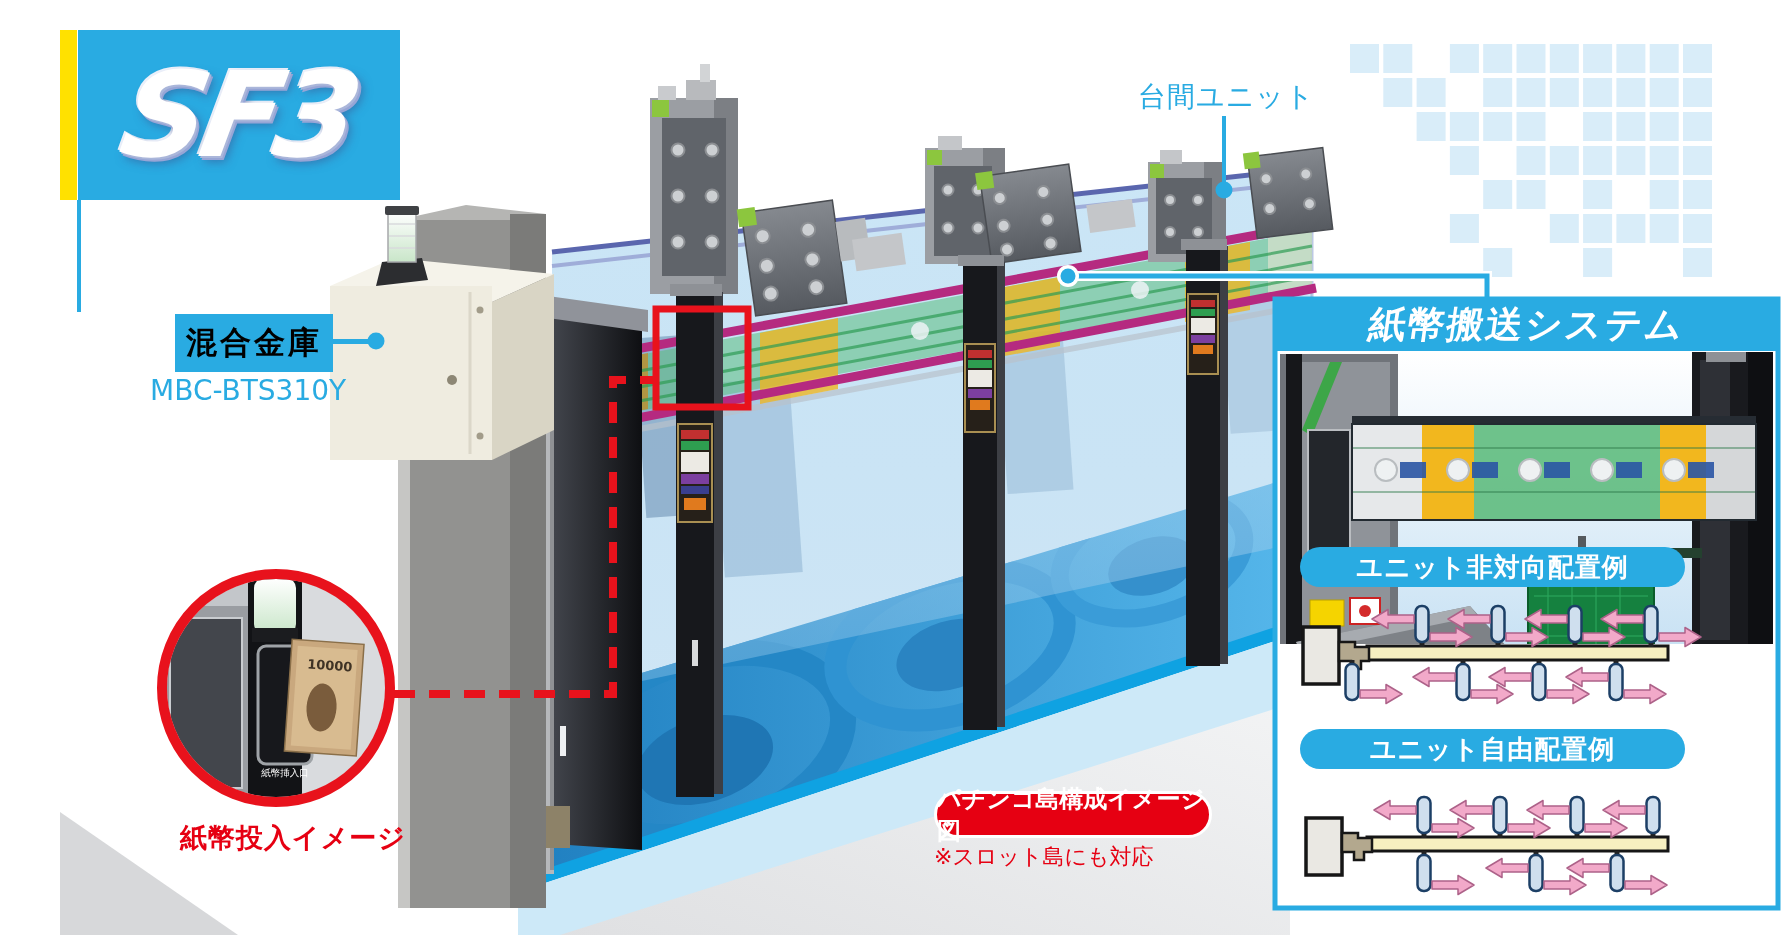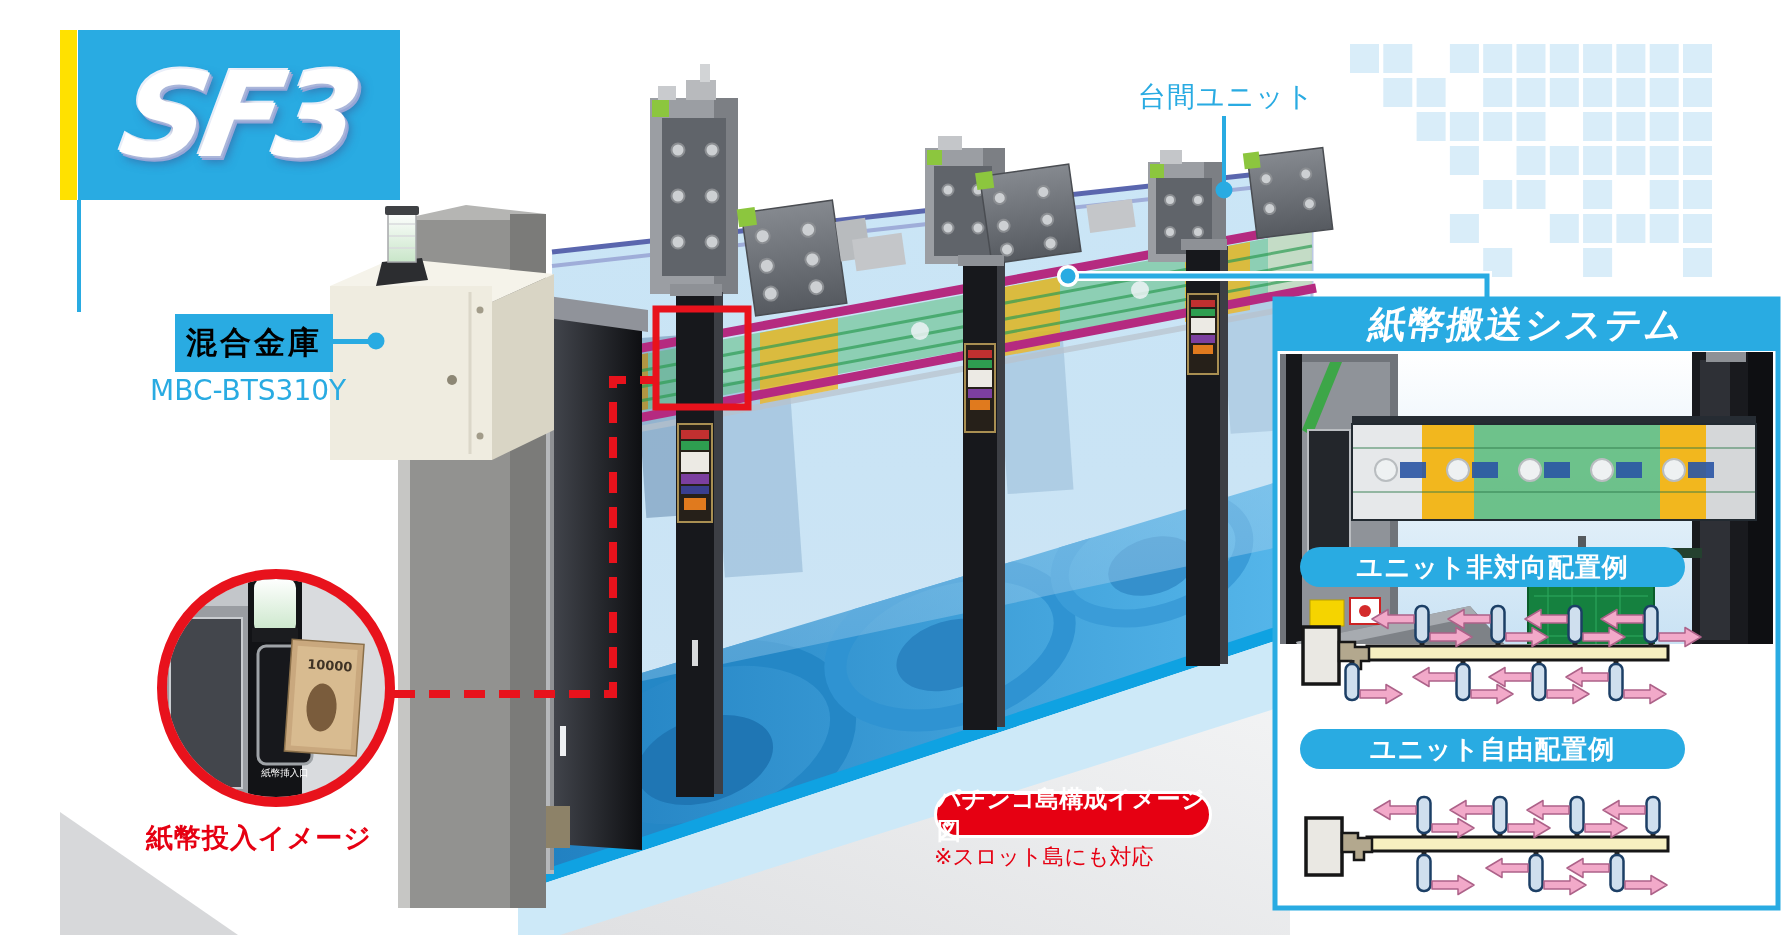--- a/index.html
+++ b/index.html
@@ -16,21 +16,21 @@
   #logo-text{font-size:118px;font-weight:900;font-style:italic;color:#ffffff;
              transform:skewX(-10deg);letter-spacing:-6px;line-height:1;
              text-shadow:2px 2px 0 #aab6da,4px 4px 0 #97a5d6,6px 6px 9px rgba(60,80,140,.55),-2px -2px 0 #eef2fb;}
   
   #label-daikan{left:1138px;top:78px;width:200px;font-size:28px;font-weight:normal;
                 color:#29abe2;letter-spacing:1px;}
   #label-safe-box{left:175px;top:314px;width:158px;height:58px;background:#29abe2;
                   display:flex;align-items:center;justify-content:center;}
   #label-safe-box span{color:#000000;font-size:31px;font-weight:bold;letter-spacing:3px;}
   #label-model{left:150px;top:374px;width:230px;font-size:28px;font-weight:normal;color:#29abe2;}
-  #caption-bill{left:146px;top:820px;width:260px;text-align:left;font-size:27px;
+  #caption-bill{left:146px;top:820px;width:260px;text-align:right;font-size:27px;
                 font-weight:bold;color:#e60012;letter-spacing:1px;}
   
   #badge{left:934px;top:791px;width:278px;height:47px;background:#e60012;border:3px solid #ffffff;
          border-radius:27px;display:flex;align-items:center;justify-content:center;box-sizing:border-box;}
   #badge span{color:#ffffff;font-size:24px;font-weight:bold;}
   #badge-note{left:934px;top:842px;width:278px;color:#e60012;
               font-size:22px;font-weight:normal;}
   
   #panel-header{left:1277px;top:299px;width:499px;height:52px;background:#29abe2;
                 display:flex;align-items:center;justify-content:center;}

